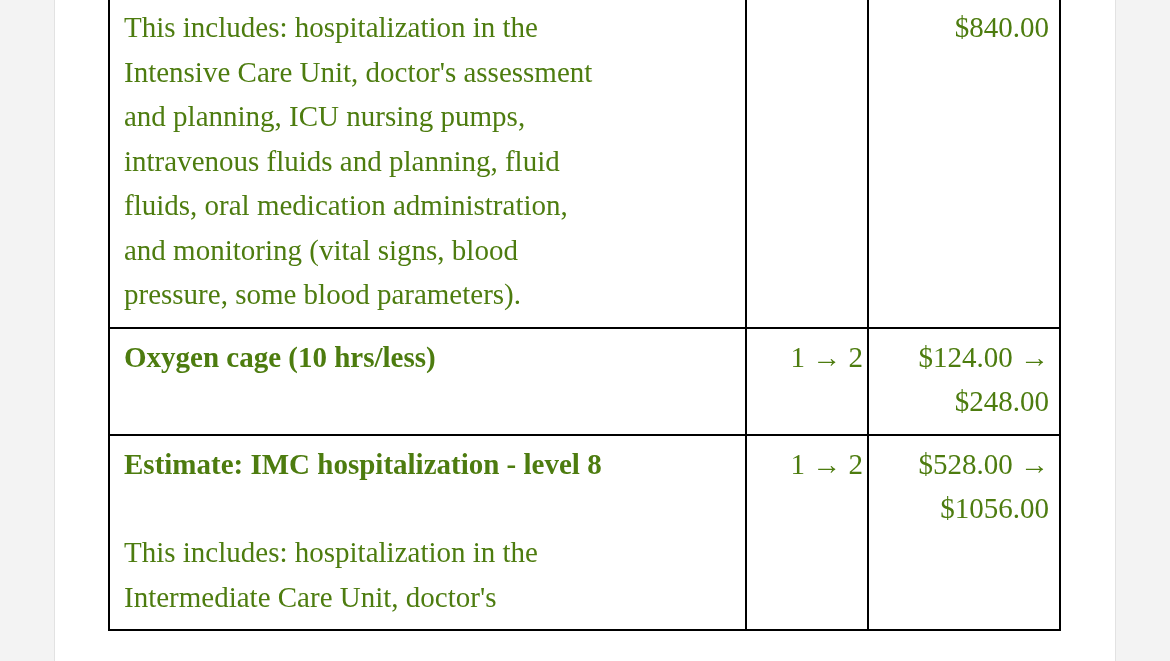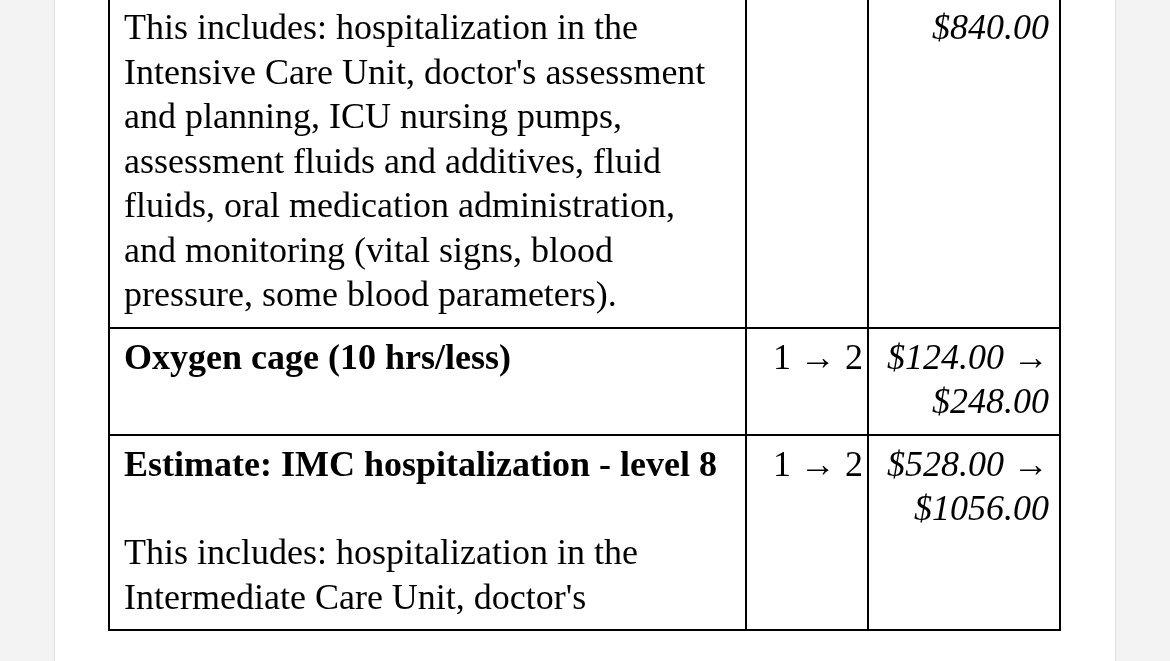--- a/index.html
+++ b/index.html
@@ -40,30 +40,30 @@
     table-layout: fixed;
   }
   .table col.c-desc { width: 637px; }
   .table col.c-qty  { width: 122px; }
   .table col.c-amt  { width: 192px; }
 
   .table td {
     border: 2px solid #000;
     vertical-align: top;
     padding: 6px 14px 10px 14px;
-    font-size: 36px;
+    font-size: 29px;
     line-height: 44.5px;
-    color: #000000;
+    color: #4d7c0f;
   }
   td.qty, td.amt {
     text-align: right;
     white-space: normal;
     padding-right: 4px;
   }
-  td.amt { padding-right: 10px; font-style: italic; }
+  td.amt { padding-right: 10px; }
   .bold { font-weight: bold; }
   .gap { height: 44px; }
   .nowrap-line { white-space: nowrap; }
 
   
   .clip-top { border-top: none !important; }
   .sub { display: block; }
 </style>
 </head>
 <body>
@@ -78,21 +78,21 @@
       <col class="c-qty">
       <col class="c-amt">
     </colgroup>
     <tbody>
 
       <tr>
         <td class="desc clip-top">
           <span class="sub">This includes: hospitalization in the</span>
           <span class="sub">Intensive Care Unit, doctor's assessment</span>
           <span class="sub">and planning, ICU nursing pumps,</span>
-          <span class="sub">assessment fluids and additives, fluid</span>
+          <span class="sub">intravenous fluids and planning, fluid</span>
           <span class="sub">fluids, oral medication administration,</span>
           <span class="sub">and monitoring (vital signs, blood</span>
           <span class="sub">pressure, some blood parameters).</span>
         </td>
         <td class="qty clip-top"></td>
         <td class="amt clip-top">$840.00</td>
       </tr>
 
       <tr>
         <td class="desc">

